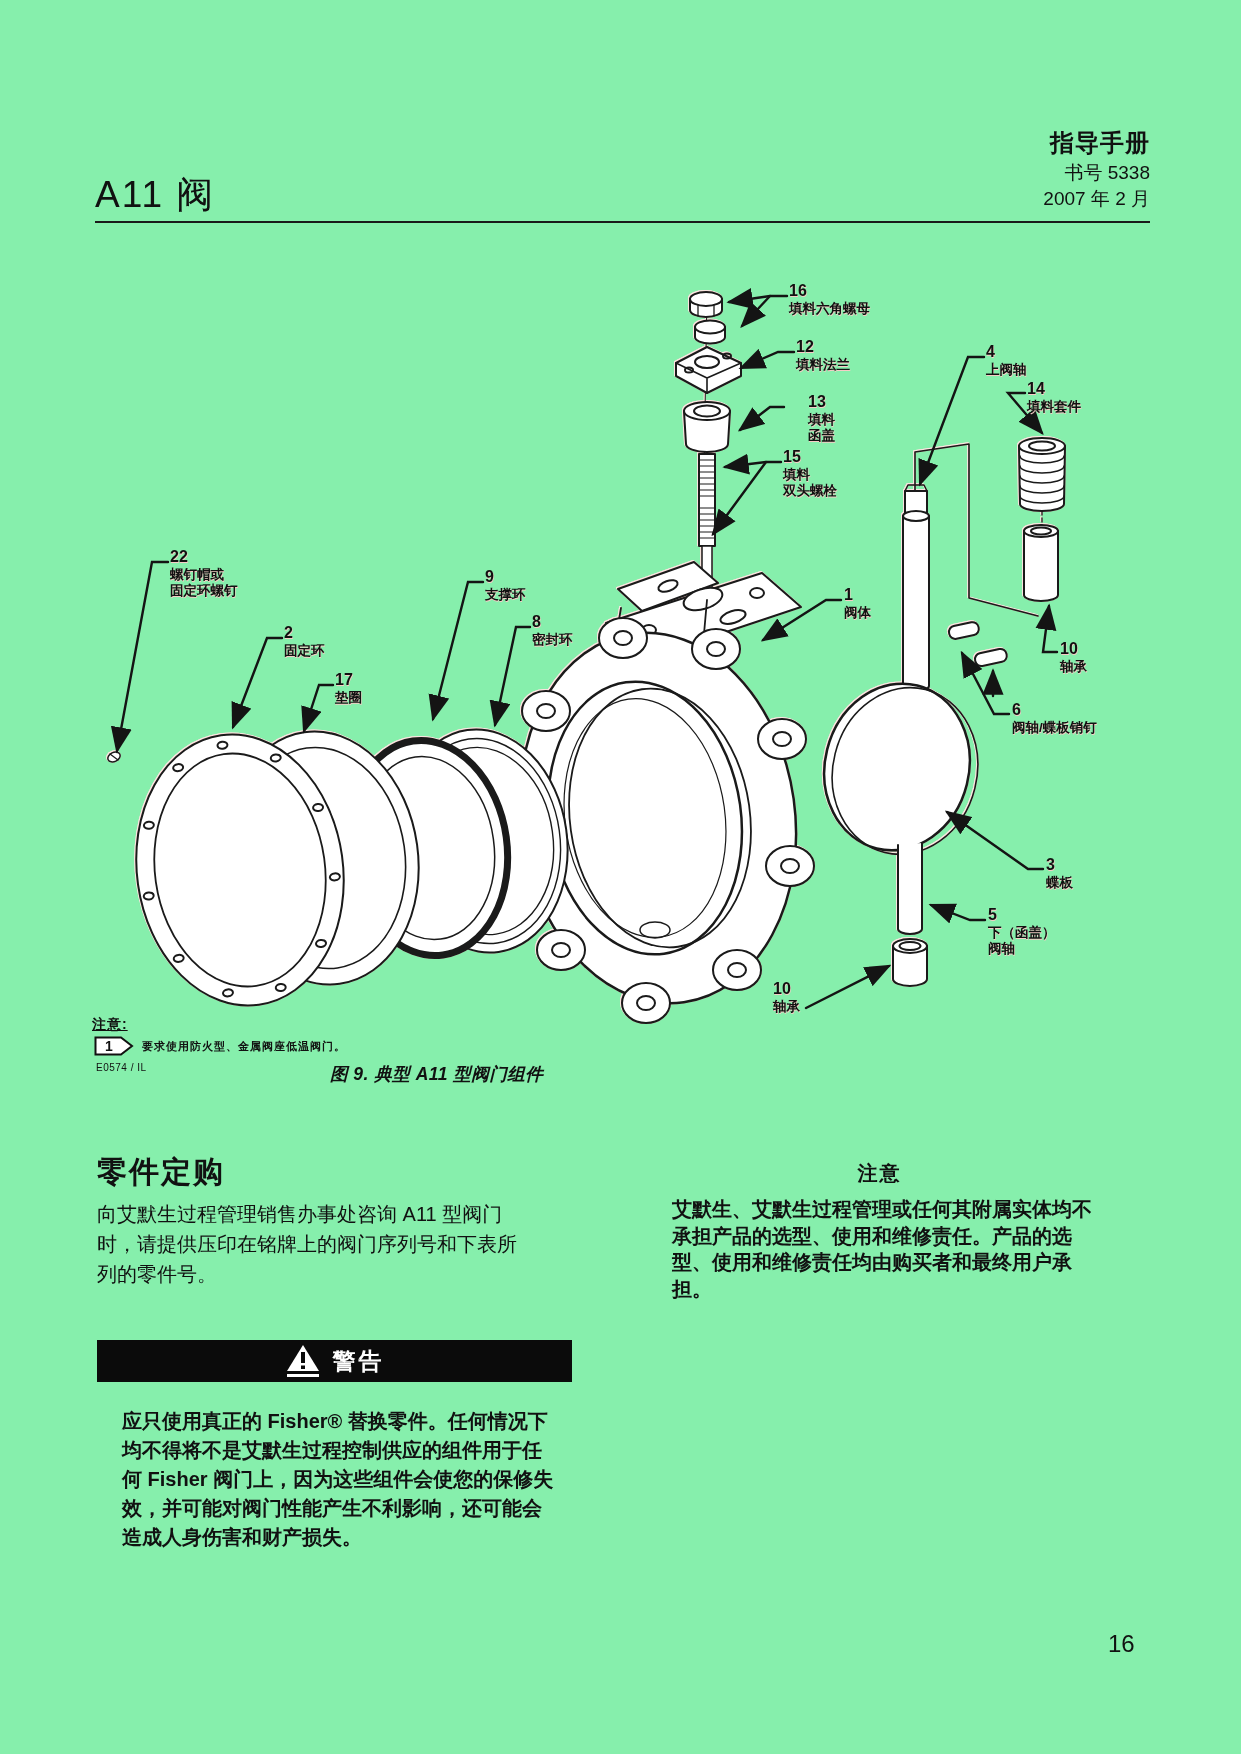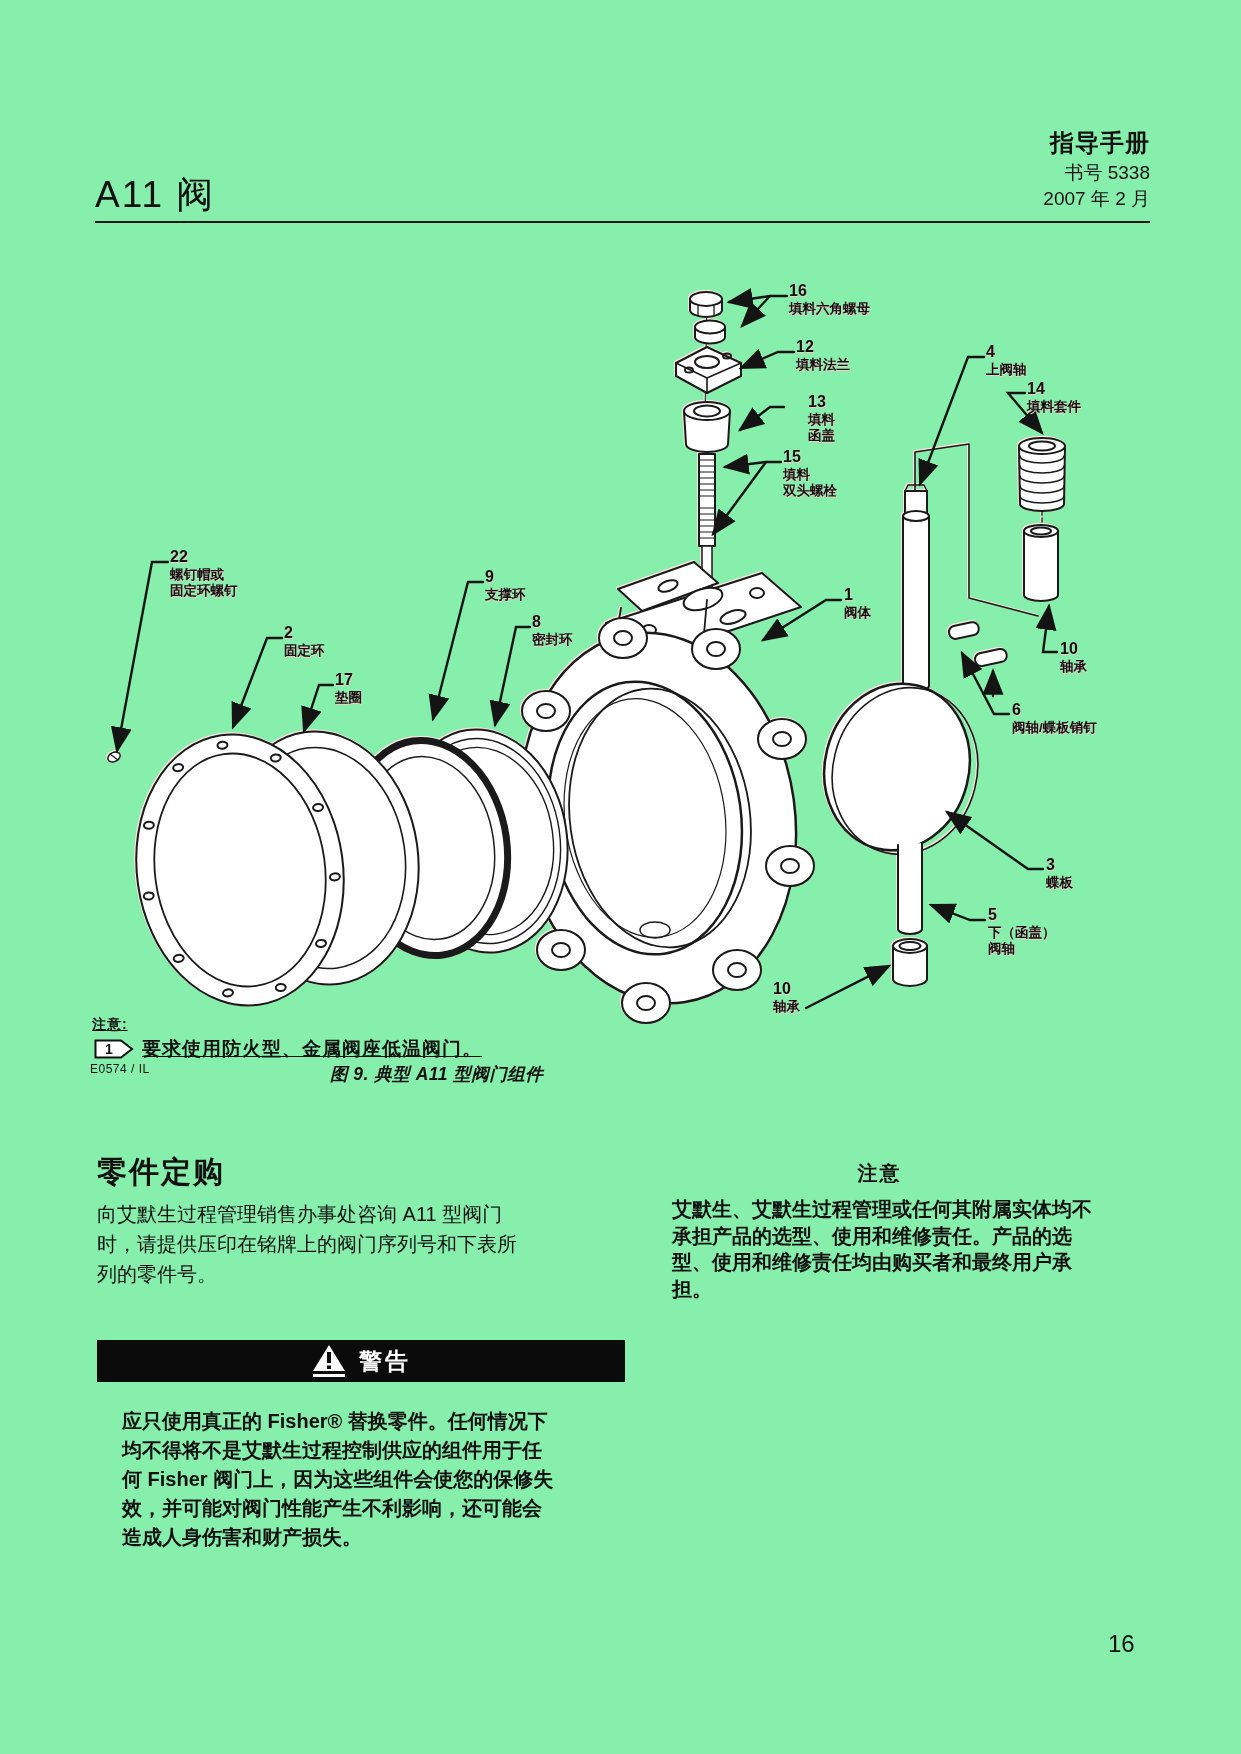--- a/index.html
+++ b/index.html
@@ -18,34 +18,34 @@
   .art path,.art ellipse,.art line,.art polyline,.art rect,.art polygon{vector-effect:non-scaling-stroke;}
   .art{filter:drop-shadow(0.8px 0.8px 0px #f6c9c2) drop-shadow(-0.8px -0.4px 0px #fbe4e0);}
   .callout{position:absolute;text-shadow:0.6px 0.6px 0 #f6cdc6;}
   .co-num{font-size:16px;font-weight:bold;line-height:1;}
   .co-name{font-size:13.5px;font-weight:bold;line-height:1.18;white-space:pre-line;margin-top:2px;}
 
   .fig-note-label{position:absolute;left:92px;top:1016px;font-size:14px;font-weight:bold;
     text-decoration:underline;letter-spacing:1px;}
   .fig-note-row{position:absolute;left:94px;top:1036px;display:flex;align-items:center;gap:8px;}
   .note-flag{flex:0 0 auto;}
-  .fig-note-text{font-size:19px;font-weight:bold;text-decoration:underline;letter-spacing:1px;}
-  .fig-code{position:absolute;left:90px;top:1062px;font-size:12px;letter-spacing:.5px;}
+  .fig-note-text{font-size:11px;font-weight:bold;letter-spacing:1px;}
+  .fig-code{position:absolute;left:96px;top:1062px;font-size:10px;letter-spacing:.5px;}
   .fig-caption{position:absolute;left:330px;width:380px;top:1062px;
     font-size:17.5px;font-style:italic;font-weight:bold;letter-spacing:.5px;}
 
   
   .sec-heading{position:absolute;left:97px;top:1152px;font-size:30px;font-weight:bold;letter-spacing:2px;}
   .sec-left-body{position:absolute;left:97px;top:1199px;width:424px;font-size:20px;line-height:30px;}
   .notice-heading{position:absolute;left:672px;width:415px;top:1160px;text-align:center;
     font-size:20px;font-weight:bold;letter-spacing:2px;}
   .notice-body{position:absolute;left:672px;top:1196px;width:424px;font-size:20px;
     font-weight:bold;line-height:26.5px;}
 
-  .warn-bar{position:absolute;left:97px;top:1340px;width:528px;height:42px;background:#0b0b0b;
+  .warn-bar{position:absolute;left:97px;top:1340px;width:475px;height:42px;background:#0b0b0b;
     display:flex;align-items:center;justify-content:center;gap:12px;}
   .warn-title{color:#fff;font-size:23px;font-weight:bold;letter-spacing:3px;}
   .warn-body{position:absolute;left:122px;top:1407px;width:434px;font-size:20px;
     font-weight:bold;line-height:29px;}
 
   .page-number{position:absolute;left:1108px;top:1630px;font-size:24px;}
 </style>
 </head>
 <body>
 

